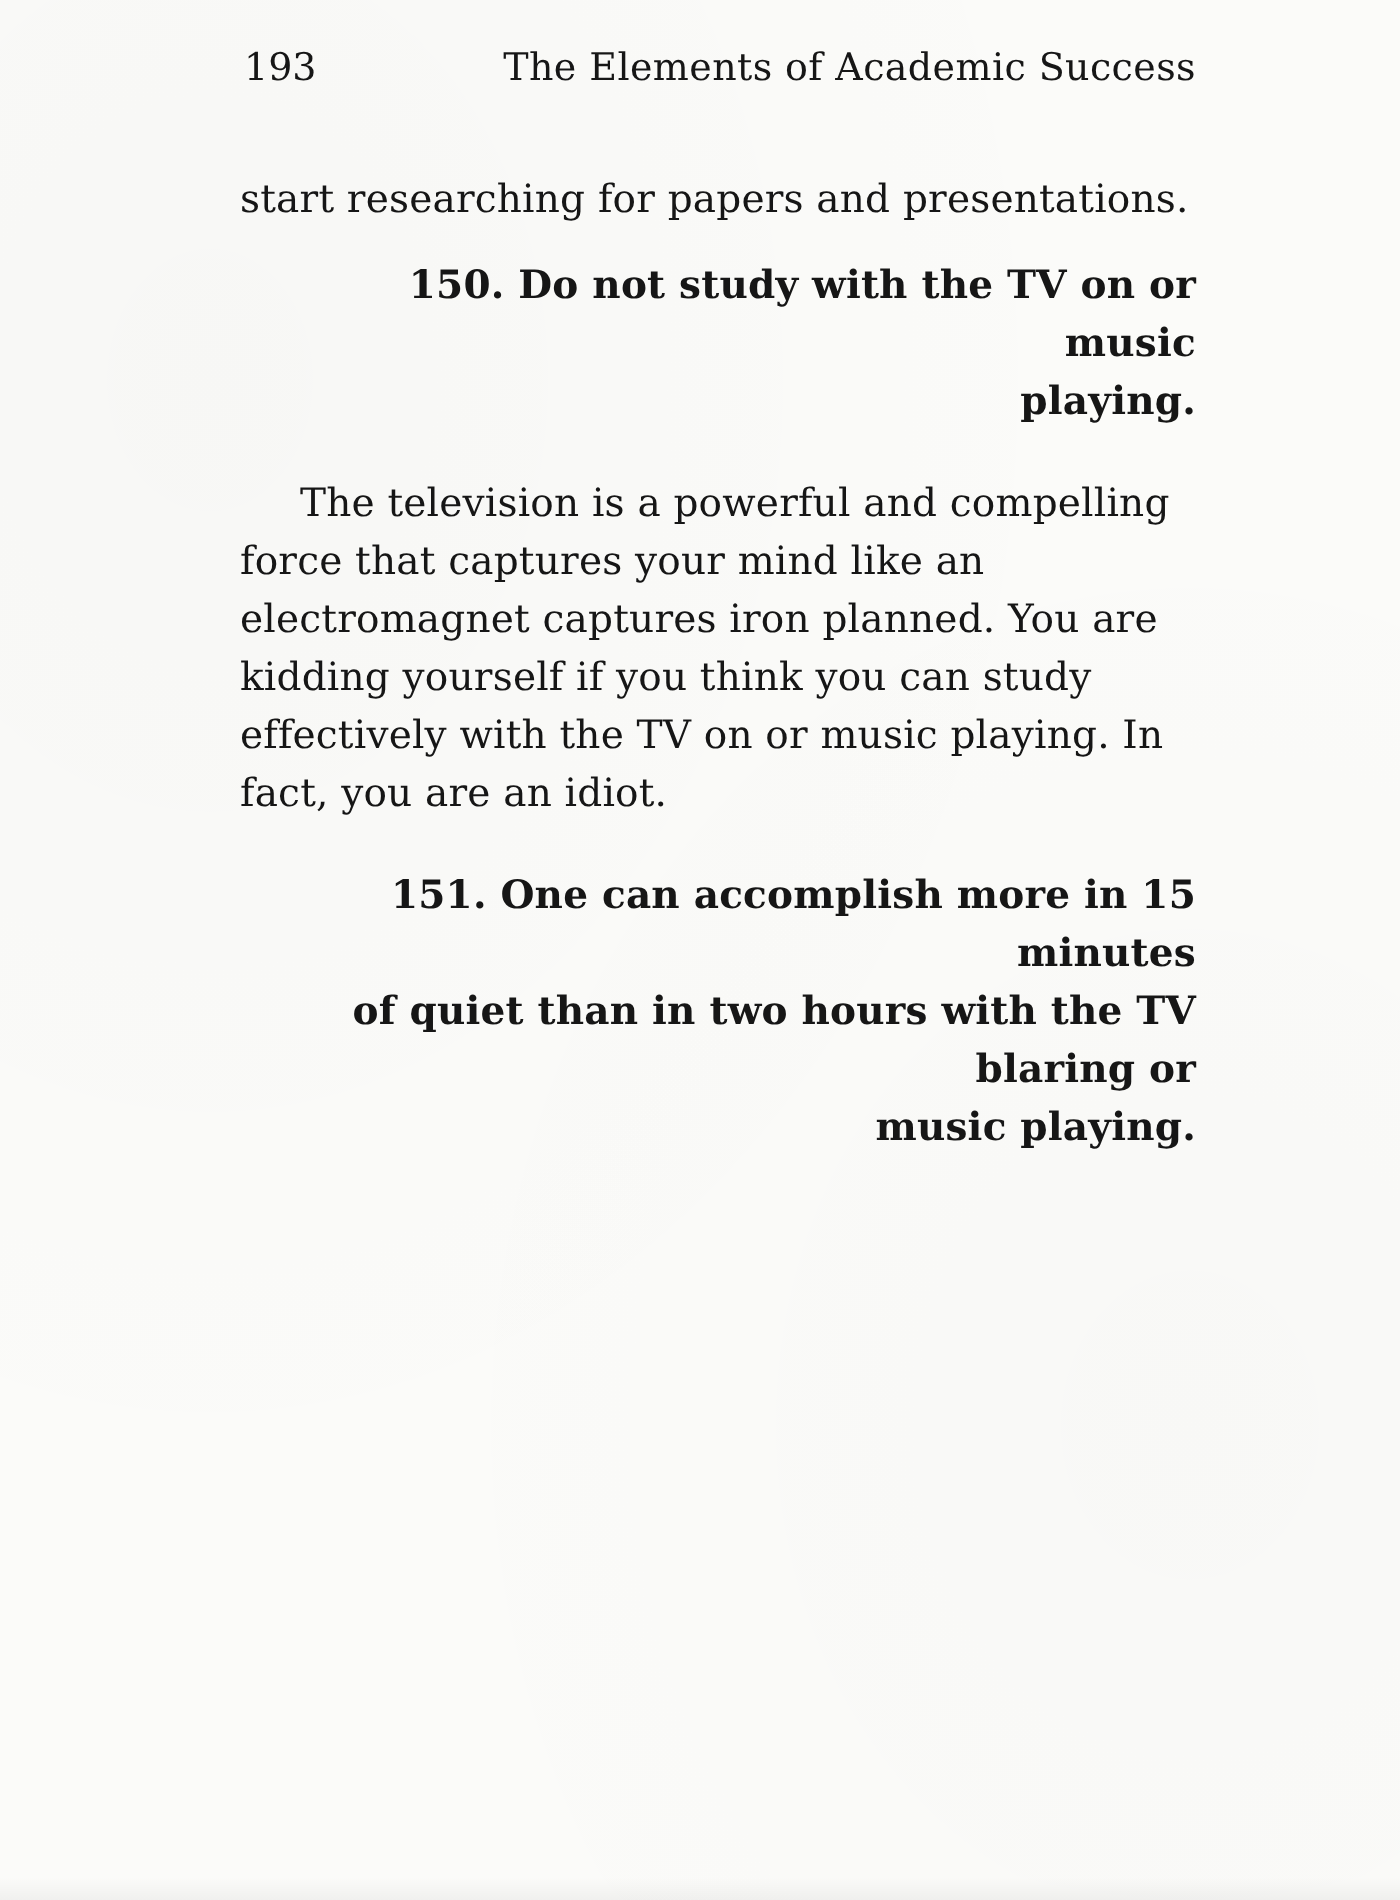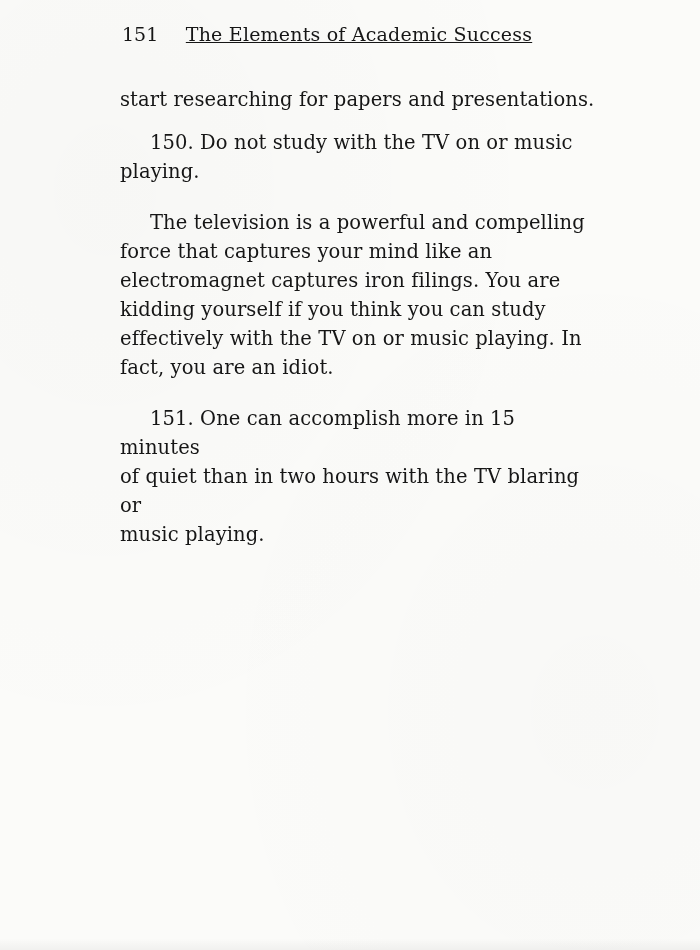--- a/index.html
+++ b/index.html
@@ -40,63 +40,63 @@
     margin-bottom: 39px;
     font-size: 19px;
     line-height: 24px;
   }
   .page-number {
     position: absolute;
     left: 2px;
     top: 0;
   }
   .running-title {
-    text-align: center;
+    text-align: right;
     letter-spacing: 0.2px;
-    text-decoration: underline;
   }
   .block {
     font-size: 19.5px;
     line-height: 29px;
     white-space: pre-line;      
     text-indent: 30px;          
     letter-spacing: 0.1px;
   }
   .block.no-indent {
     text-indent: 0;
   }
   .block.heading {
-    font-weight: normal;
+    font-weight: bold;
     margin: 14px 0 22px 0;
+    text-align: right;
   }
   .block.heading.second {
     margin: 22px 0 20px 0;
   }
 </style>
 </head>
 <body>
 
 <div class="page">
   <div class="column">
 
     <div class="page-header">
-      <span class="page-number">151</span>
+      <span class="page-number">193</span>
       <div class="running-title">The Elements of Academic Success</div>
     </div>
 
     <div class="block no-indent">start researching for papers and presentations.</div>
 
 
 
     <div class="block heading">150. Do not study with the TV on or music
 playing.</div>
 
     <div class="block">The television is a powerful and compelling
 force that captures your mind like an
-electromagnet captures iron filings. You are
+electromagnet captures iron planned. You are
 kidding yourself if you think you can study
 effectively with the TV on or music playing. In
 fact, you are an idiot.</div>
 
 
     <div class="block heading second">151. One can accomplish more in 15 minutes
 of quiet than in two hours with the TV blaring or
 music playing.</div>
 
   </div>

